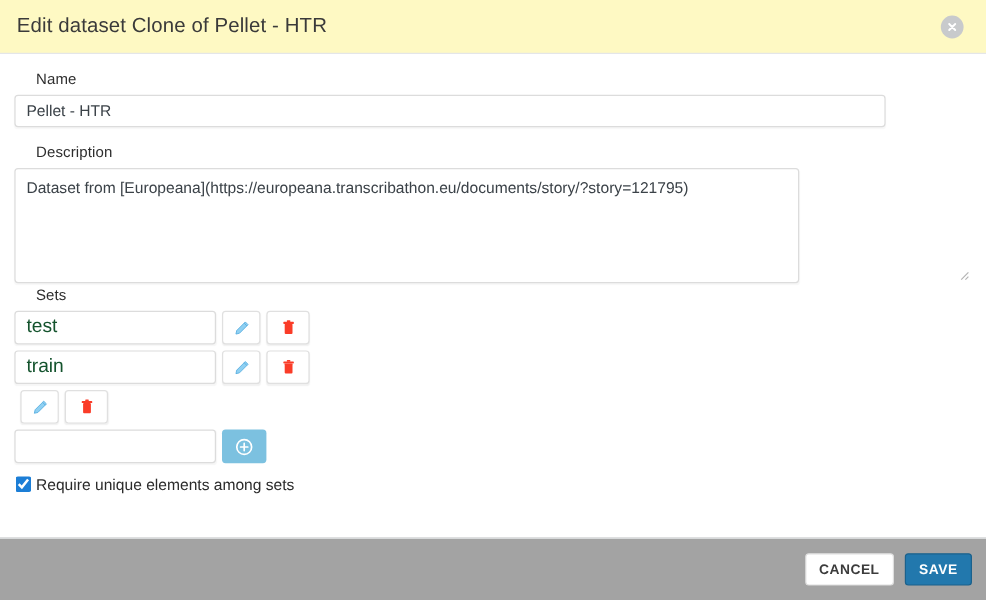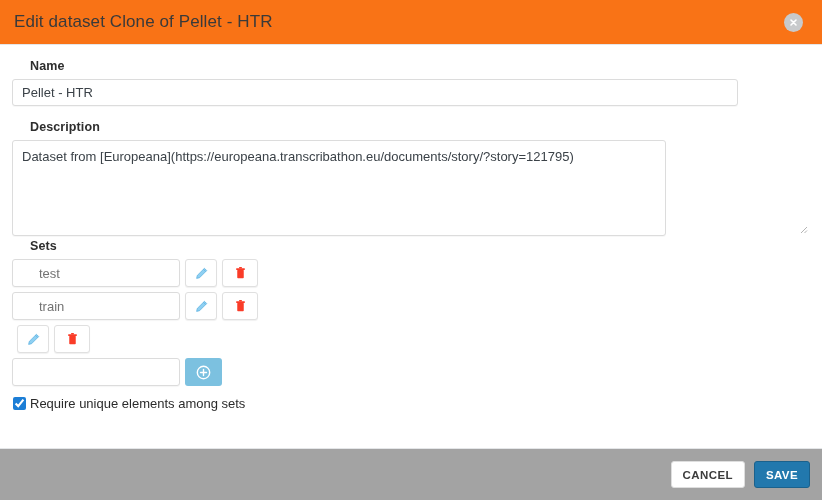--- a/index.html
+++ b/index.html
@@ -21,21 +21,21 @@
     height: 500px;
     background: #ffffff;
     display: flex;
     flex-direction: column;
   }
 
   
   .modal-header {
     height: 45px;
     min-height: 45px;
-    background: #f97316;
+    background: #fef9c3;
     border-bottom: 1px solid #e4e6e8;
     display: flex;
     align-items: center;
     padding: 0 12px 0 14px;
     box-sizing: border-box;
   }
   .modal-title {
     font-size: 17px;
     color: #3a3a3a;
     font-weight: 400;
@@ -63,21 +63,21 @@
   
   .modal-body {
     flex: 1;
     padding: 14px 12px 0 12px;
     box-sizing: border-box;
     overflow: hidden;
   }
 
   .field-label {
     font-size: 12.5px;
-    font-weight: bold;
+    font-weight: normal;
     color: #2e2e2e;
     margin: 0 0 6px 1px;
     letter-spacing: 0.1px;
     padding-left: 17px;
   }
   .field-label.sets-label { margin-top: 3px; }
 
   .text-input {
     display: block;
     width: 726px;
@@ -128,24 +128,24 @@
     align-items: flex-start;
     margin-bottom: 5px;
     height: 28px;
   }
   .set-input {
     width: 168px;
     height: 28px;
     box-sizing: border-box;
     border: 1px solid #dcdcdc;
     border-radius: 3px;
-    padding: 3px 26px;
-    font-size: 13px;
-    font-family: "Liberation Sans", sans-serif;
-    color: #737373;
+    padding: 3px 9px;
+    font-size: 16px;
+    font-family: "Liberation Sans", sans-serif;
+    color: #14532d;
     background: #ffffff;
     outline: none;
     box-shadow: 0 1px 1px rgba(0,0,0,0.04);
   }
   .icon-btn {
     width: 32px;
     height: 28px;
     margin-left: 5px;
     border: 1px solid #e0e0e0;
     border-radius: 3px;

